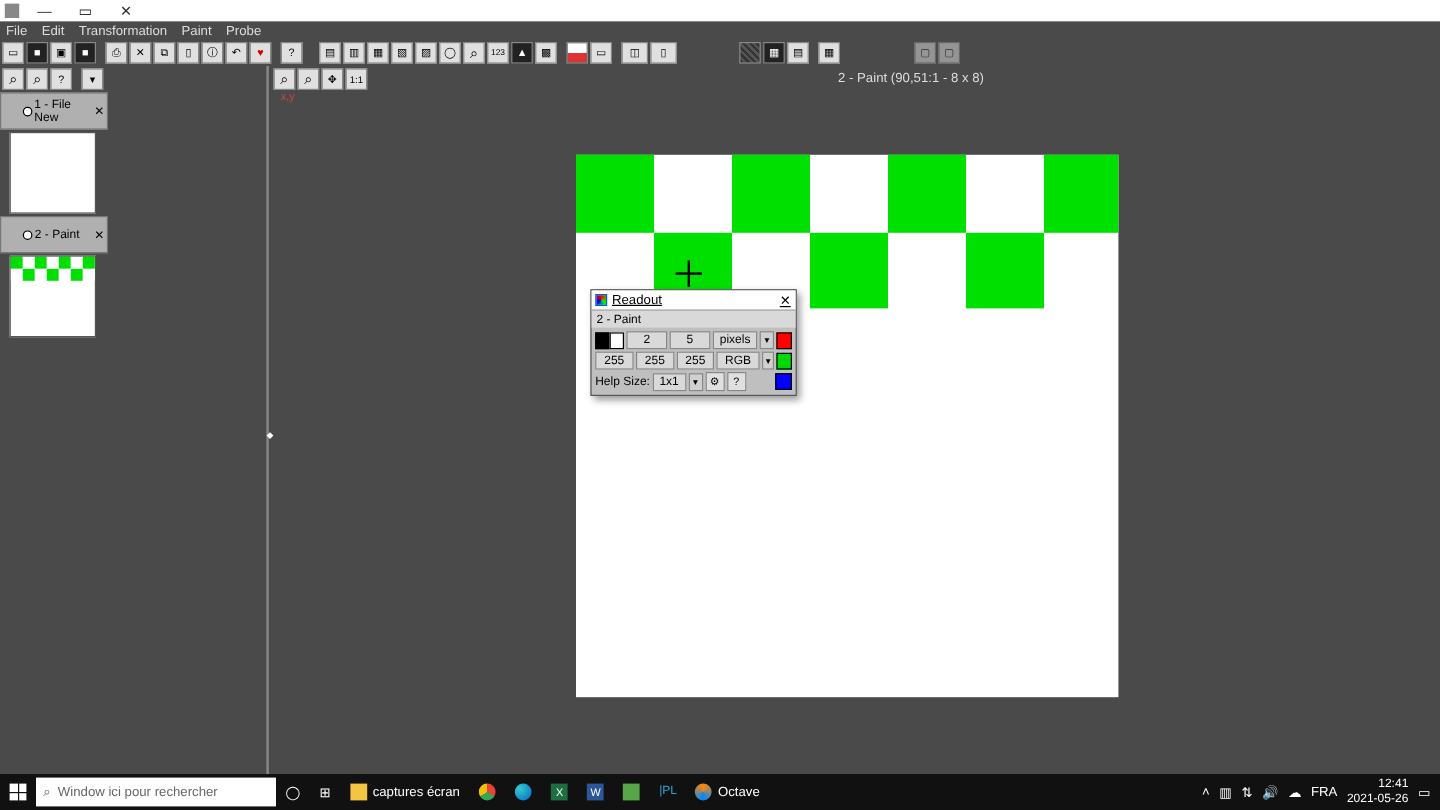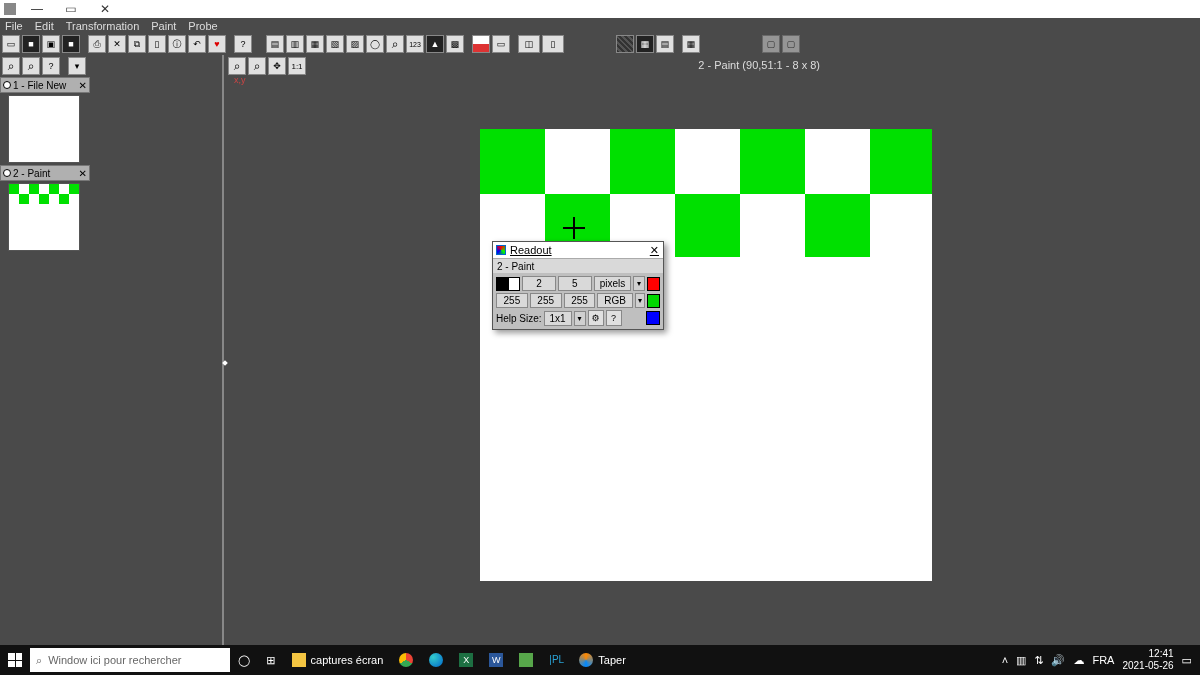--- a/index.html
+++ b/index.html
@@ -19,21 +19,21 @@
   .tool-btn.dark { background:#222; color:#fff; }
   .tool-sep { width: 4px; }
   .tool-group-right { display:flex; gap:2px; margin-left: 50px;}
   .tool-bigright { display:flex; gap:2px; margin-left: 60px;}
   
   .left-toolbar { height:22px; background:#4a4a4a; display:flex; gap:2px; padding:2px; }
   
   .main-area { position: relative; height: calc(675px - 18px - 15px - 22px - 30px); width: 1200px; background:#4a4a4a; }
   
   .thumbs-panel { position:absolute; left:0; top:0; width:90px; background:#4a4a4a;}
-  .thumb-header { height:16px; background:#b0b0b0; font-size:10px; display:flex; align-items:center; padding-left:2px; border:1px solid #777;}
+  .thumb-header { height:31px; background:#b0b0b0; font-size:10px; display:flex; align-items:center; padding-left:18px; border:1px solid #777;}
   .thumb-header .dot { width:8px;height:8px; border:1px solid #000; border-radius:50%; margin-right:2px; background:#fff;}
   .thumb-header .close-x { margin-left:auto; margin-right:2px; font-size:10px;}
   .thumb-canvas { width:72px; height:68px; background:#fff; margin:2px 4px 2px 8px; border:1px solid #555;}
   
   .splitter { position:absolute; left:222px; top:0; width:2px; height:100%; background:#888;}
   
   .canvas-toolbar { position:absolute; left:226px; top:0; height:22px; display:flex; gap:2px; align-items:center; padding:2px;}
   .status-right { position:absolute; right:380px; top:4px; font-size:11px; color:#ddd;}
   
   .canvas-bg { position:absolute; left:480px; top:74px; width:452px; height:452px; background:#fff;}
@@ -281,21 +281,21 @@
       <span class="t-icon" style="background:#2b579a;color:#fff;font-size:9px;text-align:center;line-height:14px">W</span>
     </div>
   <div class="task-btn">
       <span class="t-icon" style="background:#57a64a"></span>
     </div>
   <div class="task-btn">
       <span class="t-icon" style="color:#2aa3d6;font-size:10px;line-height:14px">|PL</span>
     </div>
   <div class="task-btn">
     <span class="t-icon" style="border-radius:50%;background:conic-gradient(#f80,#08f,#f80)"></span>
-    <span>Taper</span>
+    <span>Octave</span>
   </div>
   <div class="tray">
     <span>˄</span>
     <span>▥</span>
     <span>⇅</span>
     <span>🔊</span>
     <span>☁</span>
     <span>FRA</span>
     <div class="clock">
       <div>12:41</div>

